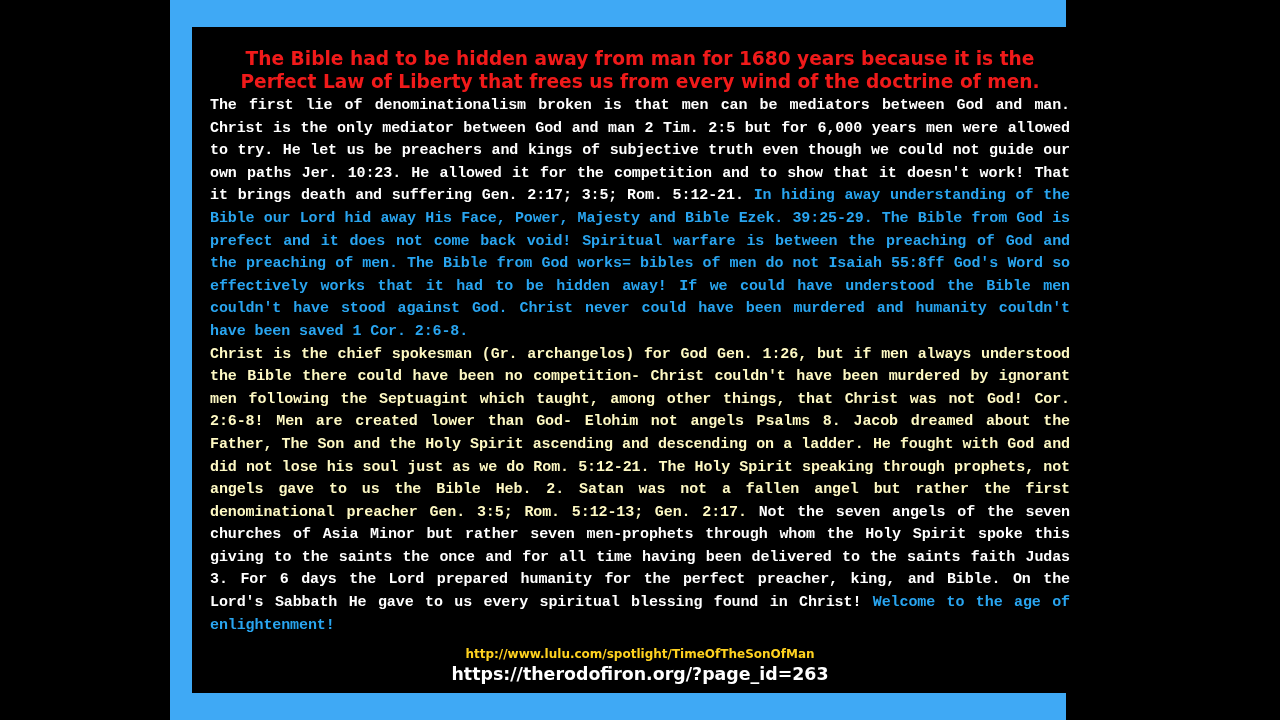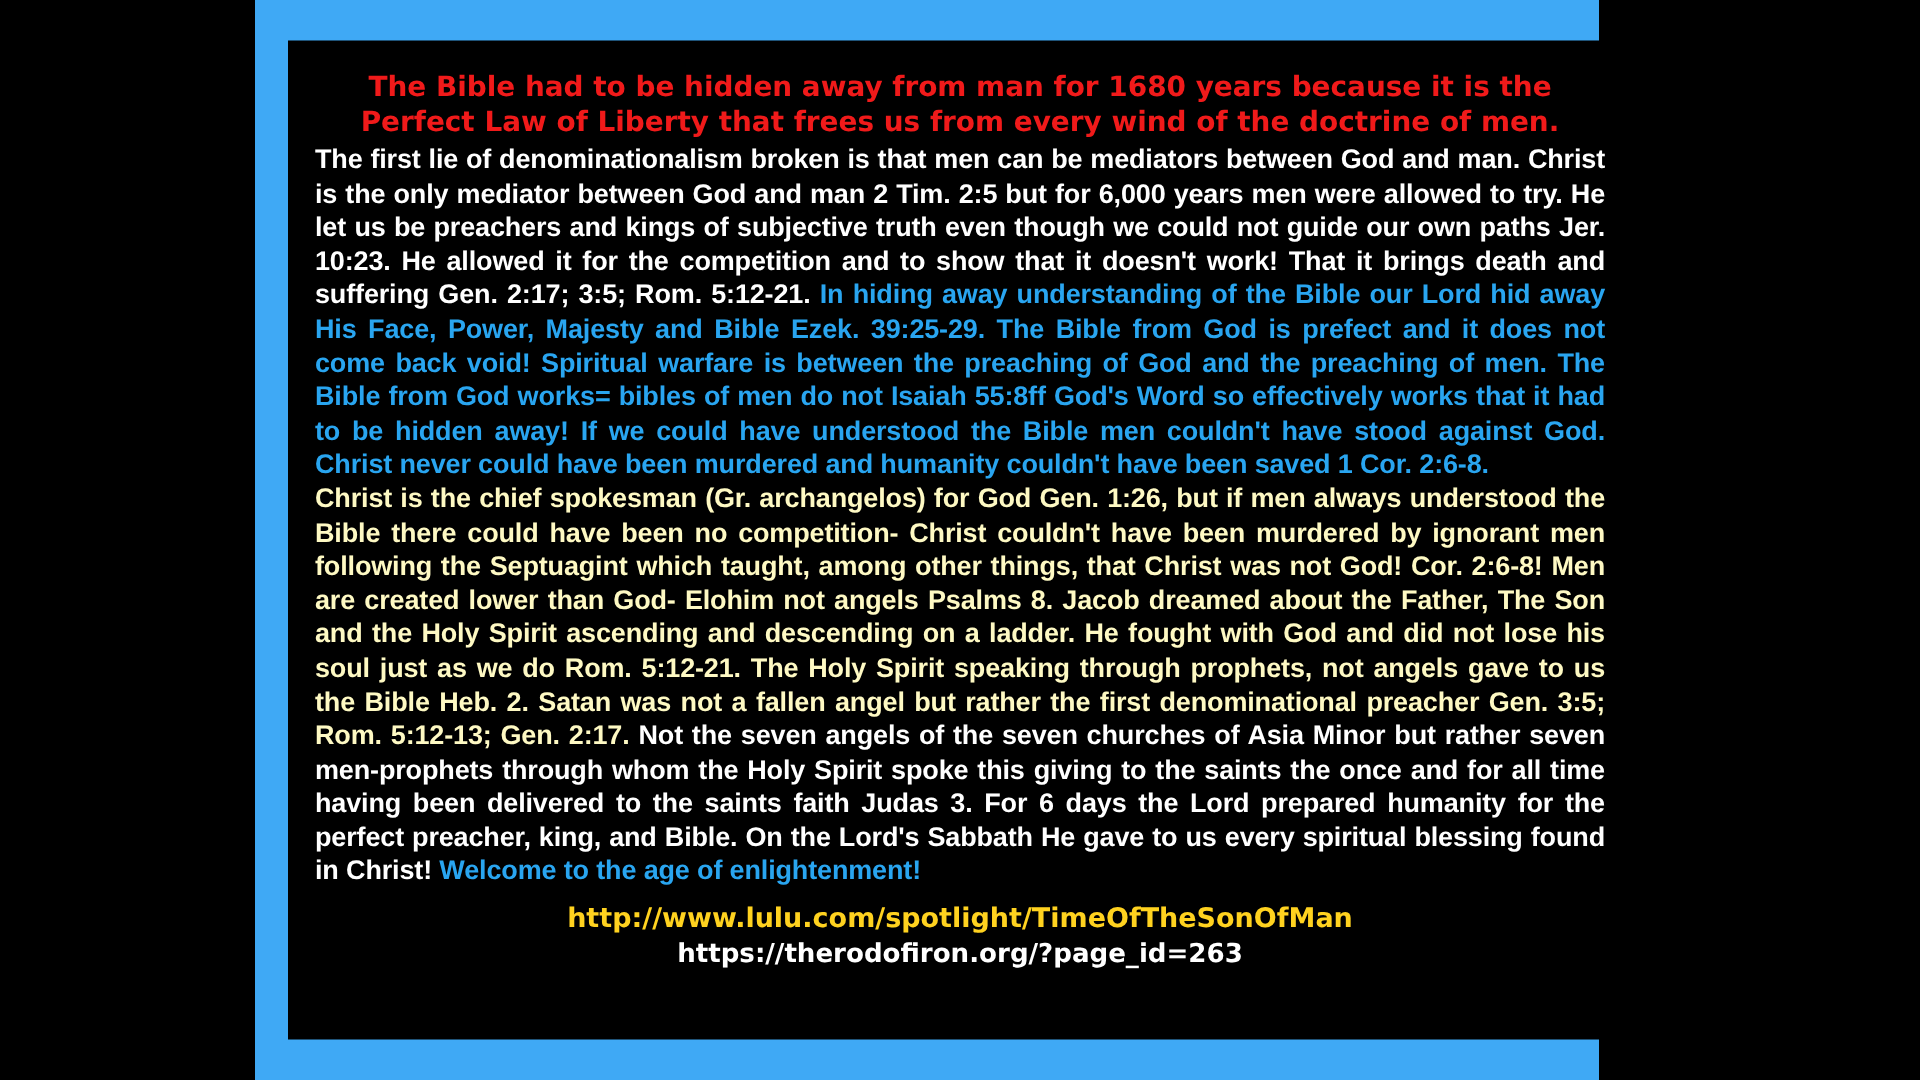--- a/index.html
+++ b/index.html
@@ -26,23 +26,23 @@
     position: absolute;
     left: 22px;
     top: 27px;
     width: 896px;
     height: 666px;
     background: #000000;
     box-sizing: border-box;
     padding: 20px 18px 10px 18px;
   }
   .body-text {
-    font-family: Liberation Sans, sans-serif;
+    font-family: Liberation Mono, monospace;
     font-weight: bold;
-    font-size: 18px;
+    font-size: 15px;
     line-height: 22.6px;
     text-align: justify;
     letter-spacing: -0.1px;
     margin: 0;
   }
   .title {
     color: #f01a1a;
     text-align: center;
     font-weight: bold;
     font-size: 18.6px;
@@ -55,21 +55,21 @@
   .seg-blue  { color: #29a5f0; }
   .seg-red   { color: #fef9c3; }
   .para { margin: 0; }
   #link-area {
     margin-top: 10px;
     text-align: center;
   }
   .link-yellow {
     color: #ffd21f;
     font-weight: bold;
-    font-size: 18px;
+    font-size: 12px;
     font-family: "DejaVu Sans", sans-serif;
     display: block;
     text-decoration: none;
   }
   .link-white {
     color: #ffffff;
     font-weight: bold;
     font-size: 17.4px;
     font-family: "DejaVu Sans", sans-serif;
     display: block;

